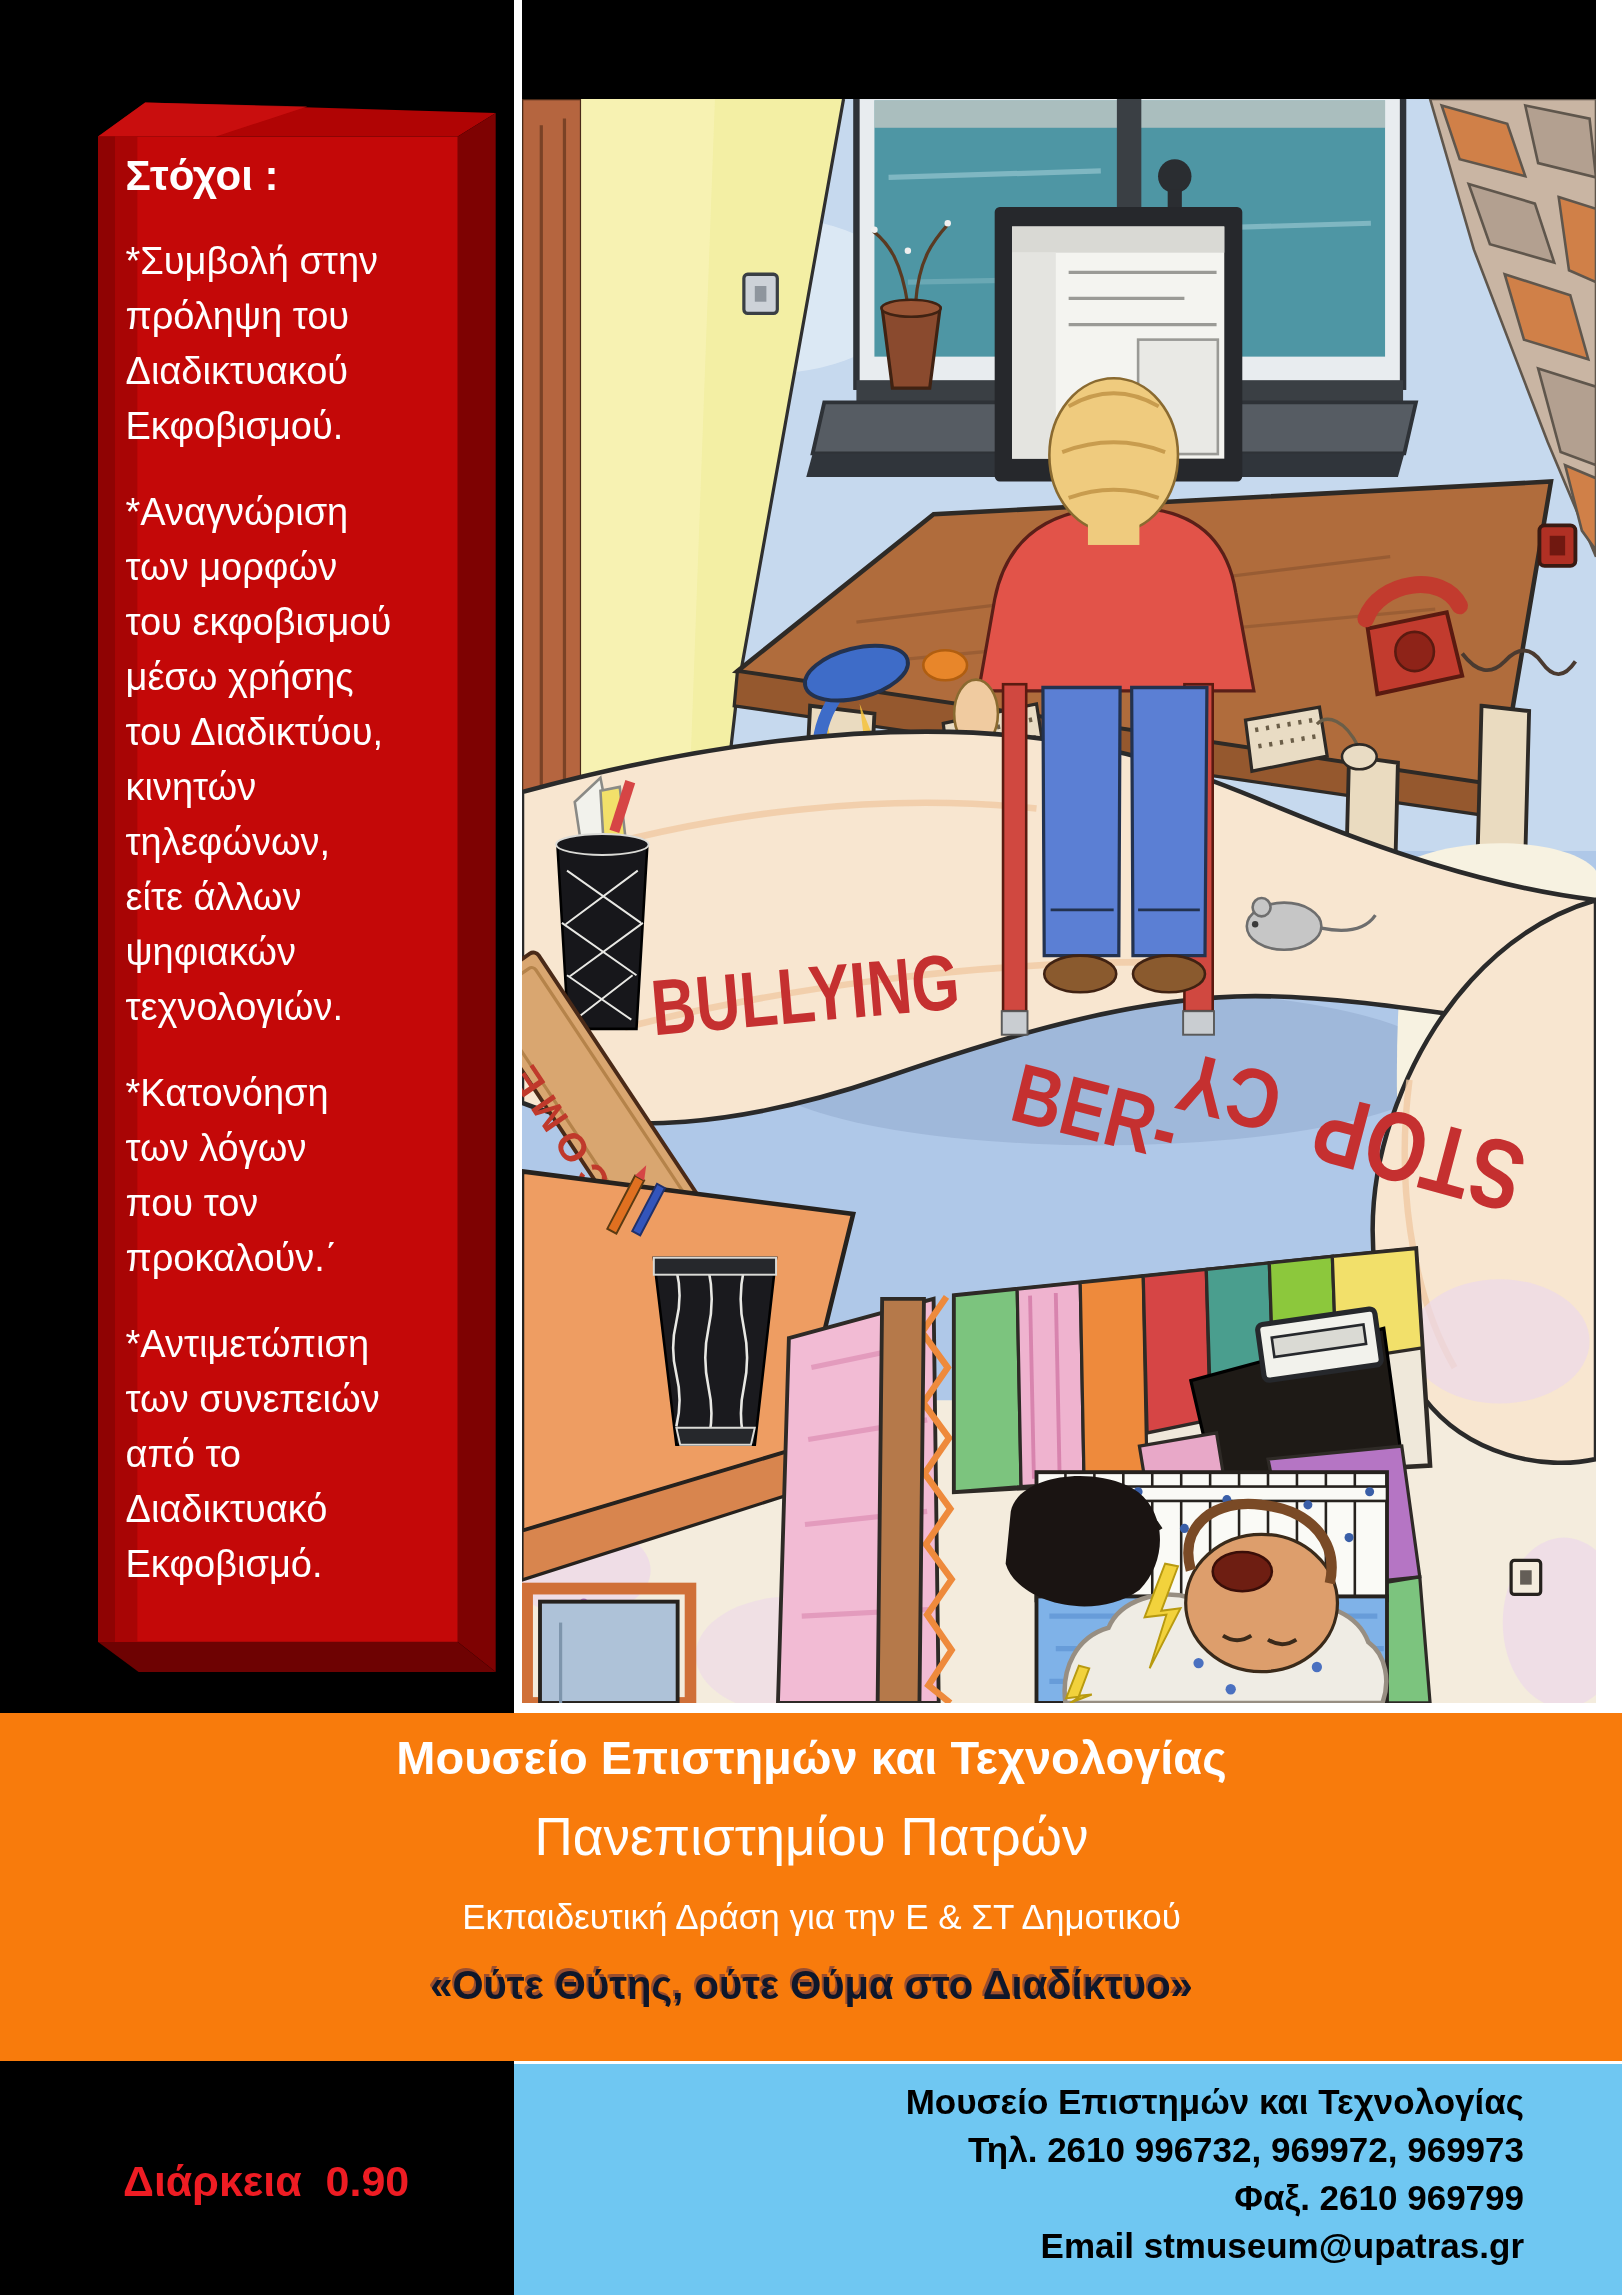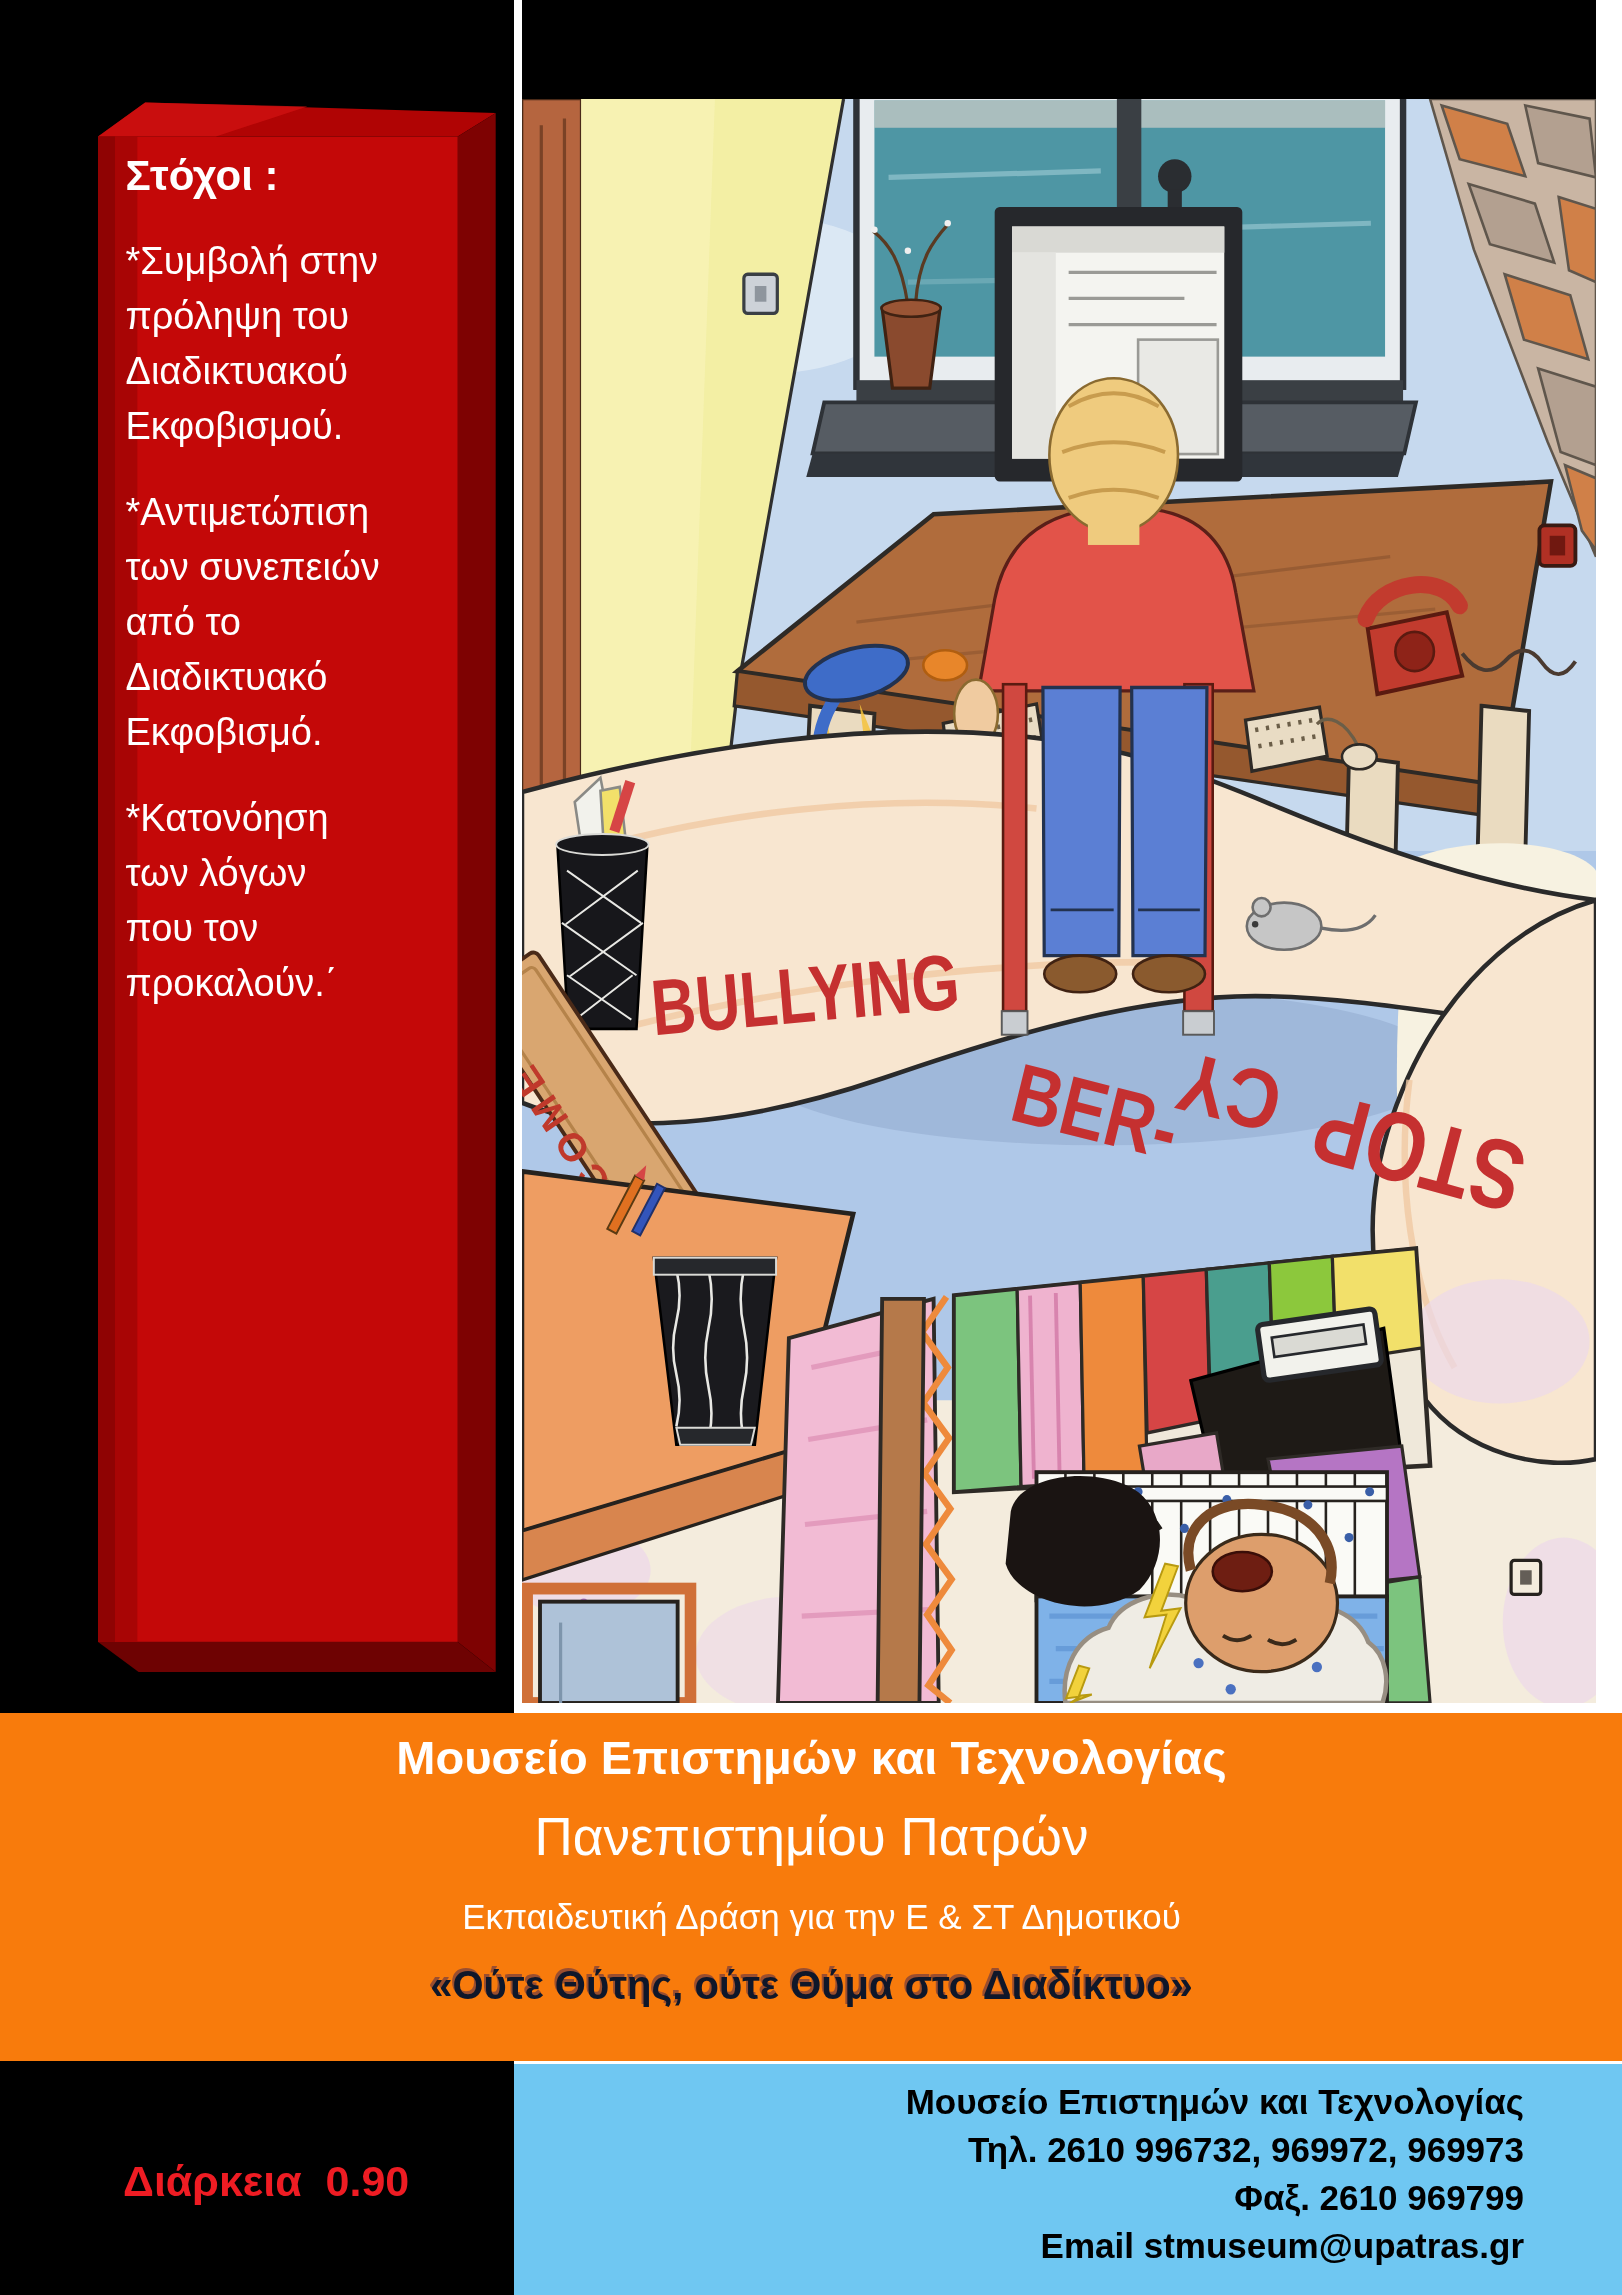--- a/index.html
+++ b/index.html
@@ -45,29 +45,39 @@
     <rect x="150" y="208" width="550" height="2302" fill="#C40808"></rect>
     <rect x="150" y="208" width="26" height="2302" fill="#8F0303"></rect>
     <rect x="176" y="208" width="34" height="2302" fill="#A80505"></rect>
   </svg>
   <div id="goals-text">
     <div class="title">Στόχοι :</div>
     <div class="bullet">*Συμβολή στην
 πρόληψη του
 Διαδικτυακού
 Εκφοβισμού.</div>
+    <div class="bullet">*Αναγνώριση
+των μορφών
+του εκφοβισμού
+μέσω  χρήσης
+του  Διαδικτύου,
+κινητών
+τηλεφώνων,
+είτε άλλων
+ψηφιακών
+τεχνολογιών.</div>
+    <div class="bullet">*Κατονόηση
+των λόγων
+που τον
+προκαλούν.΄</div>
     <div class="bullet">*Αντιμετώπιση
 των συνεπειών
 από το
 Διαδικτυακό
 Εκφοβισμό.</div>
-    <div class="bullet">*Κατονόηση
-των λόγων
-που τον
-προκαλούν.΄</div>
   </div>
 
   <div id="photo">
     <div class="blackstrip"></div>
     <svg width="1074" height="1604" viewBox="0 0 1670 2453" preserveAspectRatio="none">
 
       <rect x="0" y="0" width="1670" height="1180" fill="#C6D9EE"></rect>
       <rect x="0" y="1150" width="1670" height="860" fill="#AFC8E8"></rect>
       <rect x="0" y="1990" width="1670" height="463" fill="#F4ECDD"></rect>
       <ellipse cx="380" cy="300" rx="220" ry="120" fill="#E9F1F8" opacity="0.6"></ellipse>

